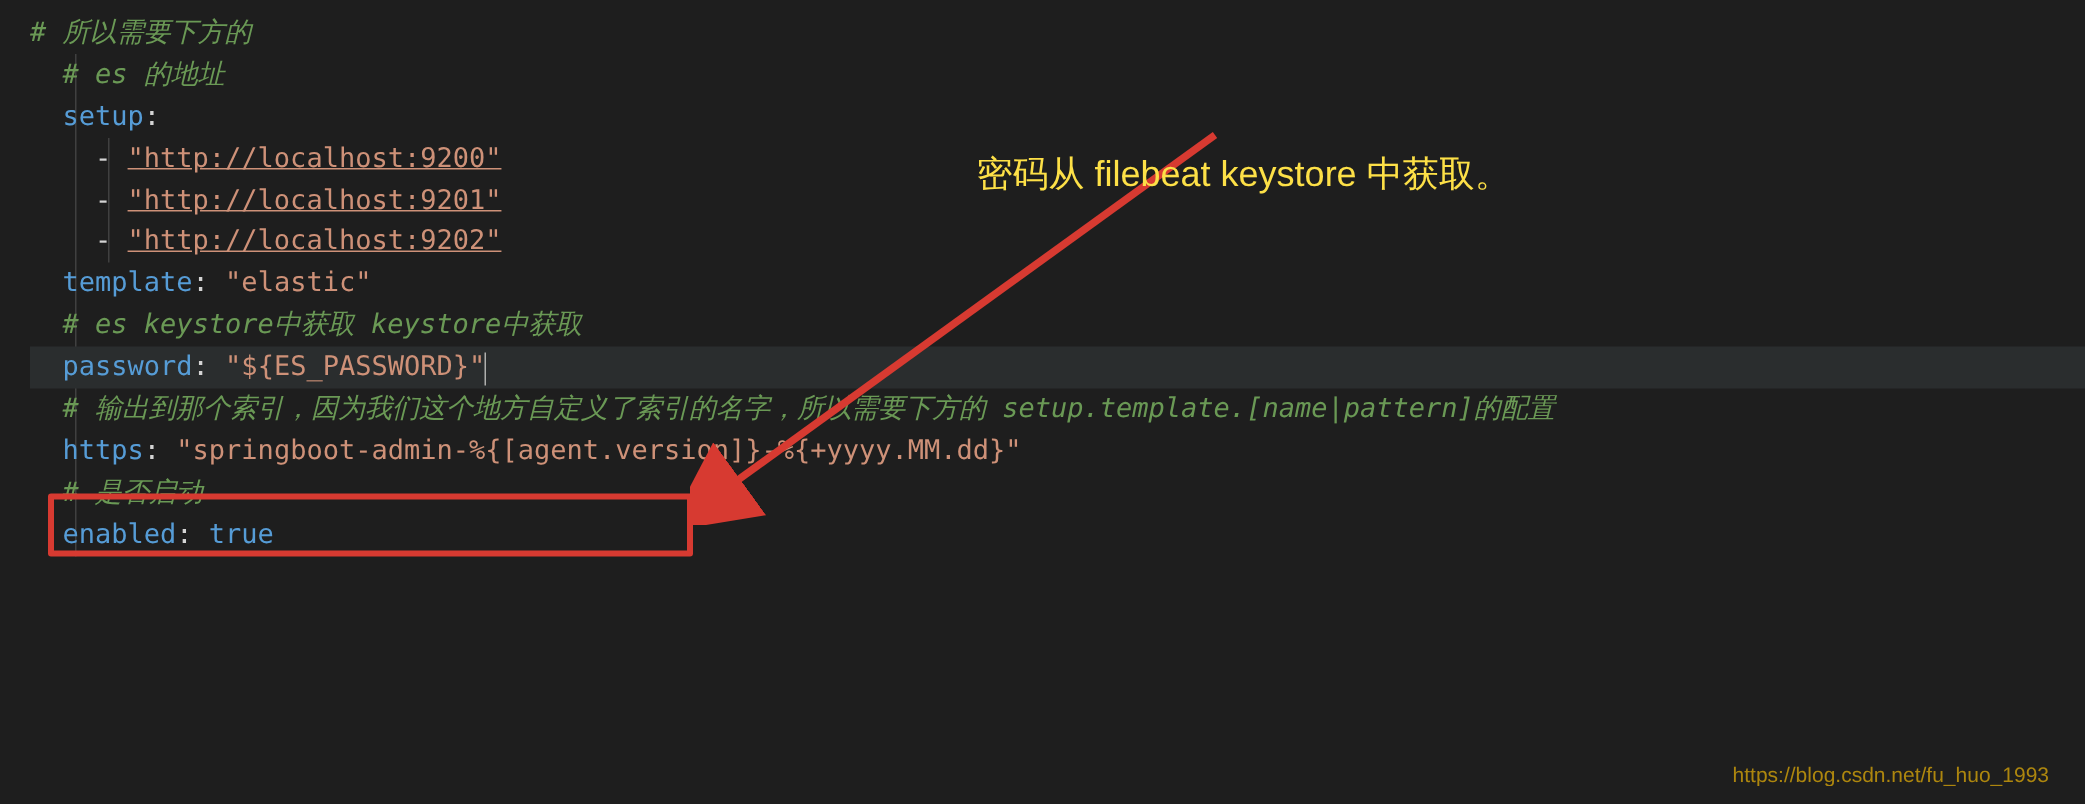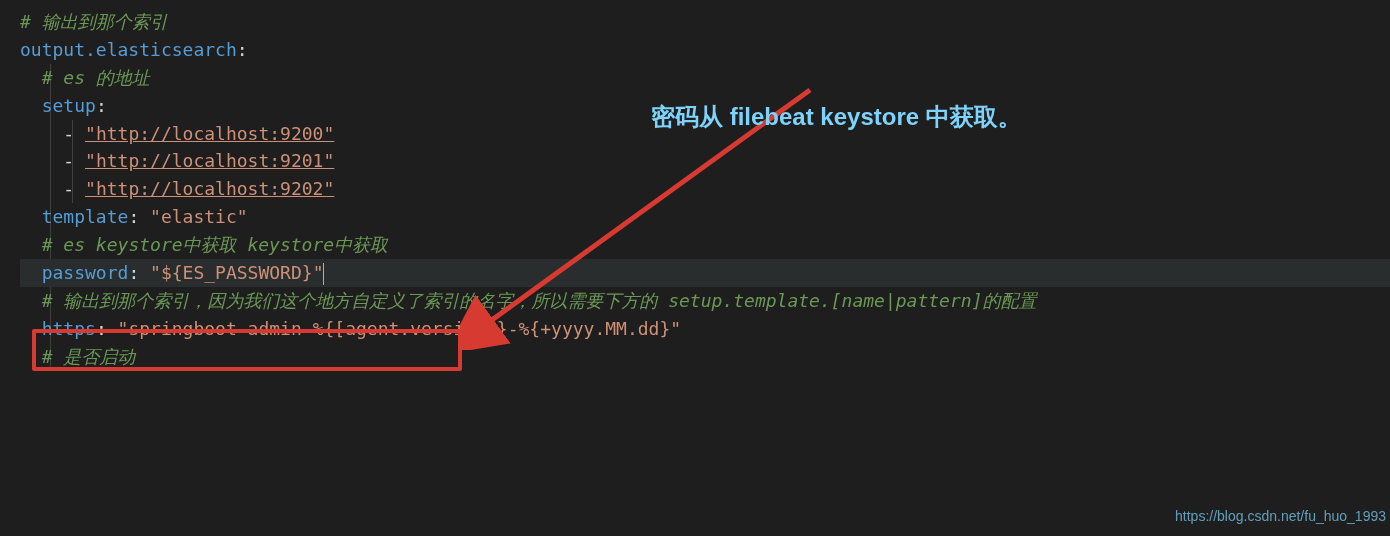--- a/index.html
+++ b/index.html
@@ -54,50 +54,49 @@
     .cursor {
       display: inline-block;
       width: 1px;
       height: 22px;
       background: #aeafad;
       vertical-align: text-bottom;
       margin-bottom: -2px;
     }
     .annotation {
       position: absolute;
-      color: #7dd3fc;
+      color: #fde047;
       font-family: -apple-system, 'PingFang SC', 'Hiragino Sans GB', sans-serif;
       font-size: 24px;
-      font-weight: 700;
+      font-weight: 400;
     }
     .arrow {
       position: absolute;
       pointer-events: none;
     }
     .watermark {
       position: absolute;
       bottom: 8px;
-      right: 4px;
-      color: #7dd3fc;
+      right: 24px;
+      color: #eab308;
       font-family: -apple-system, sans-serif;
       font-size: 14px;
       opacity: 0.7;
     }
     .indent-container {
       position: relative;
     }
   </style>
 </head>
 <body>
 
 <div class="code-area">
 
-  <div class="line"><span class="comment"># 输出到那个索引</span></div>
+  <div class="line"><span class="comment"># 所以需要下方的</span></div>
 
-  <div class="line"><span class="key">output.elasticsearch</span><span class="colon">:</span></div>
 
   <div class="indent-container">
     <div class="indent-guide guide1"></div>
 
     <div class="line">  <span class="comment"># es 的地址</span></div>
 
     <div class="line">  <span class="key">setup</span><span class="colon">:</span></div>
 
     <div style="position:relative;">
       <div class="indent-guide guide2"></div>
@@ -111,20 +110,21 @@
     <div class="line">  <span class="comment"># es keystore中获取 keystore中获取</span></div>
 
     <div class="line highlighted-line">  <span class="key">password</span><span class="colon">:</span> <span class="string">"${ES_PASSWORD}"</span><span class="cursor"></span></div>
 
     <div class="line">  <span class="comment"># 输出到那个索引，因为我们这个地方自定义了索引的名字，所以需要下方的 setup.template.[name|pattern]的配置</span></div>
 
     <div class="line">  <span class="key">https</span><span class="colon">:</span> <span class="string">"springboot-admin-%{[agent.version]}-%{+yyyy.MM.dd}"</span></div>
 
     <div class="line">  <span class="comment"># 是否启动</span></div>
 
+    <div class="line">  <span class="key">enabled</span><span class="colon">:</span> <span class="bool">true</span></div>
 
   </div>
 </div>
 
 <div class="red-box" style="left:32px; top:329px; width:430px; height:42px;"></div>
 
 <svg class="arrow" style="left:460px; top:60px; width:370px; height:290px;">
   <defs>
     <marker id="arrowhead" markerWidth="12" markerHeight="12" refX="2" refY="6" orient="auto">
       <polygon points="0 0, 12 6, 0 12" fill="#d73a31"></polygon>

